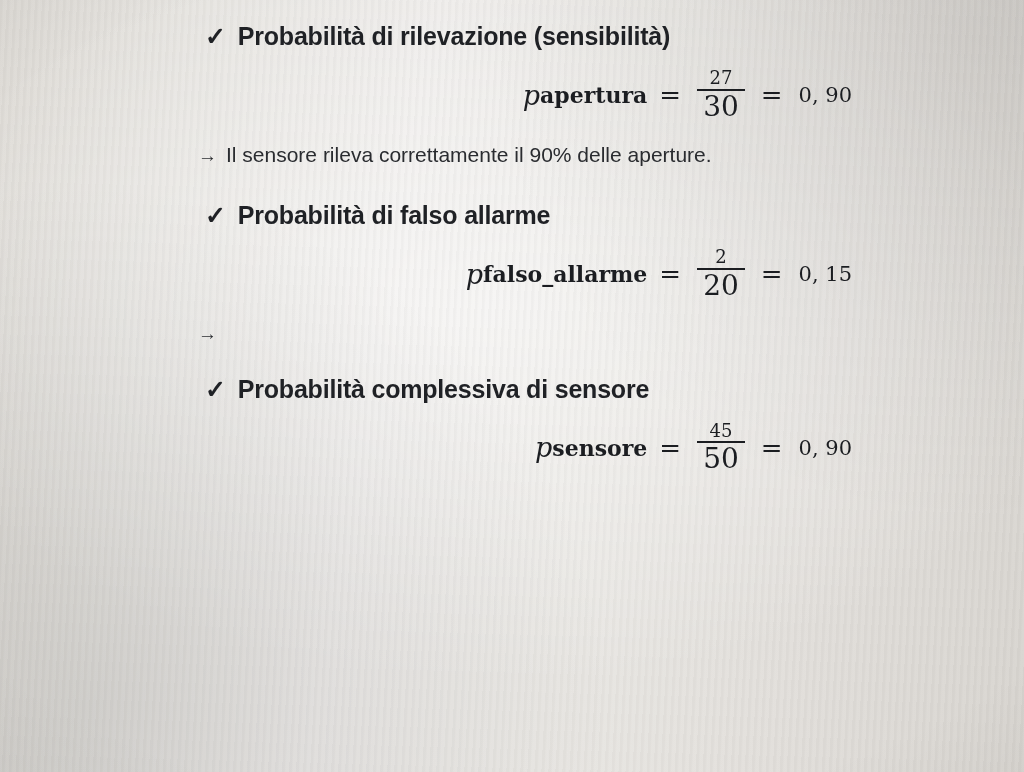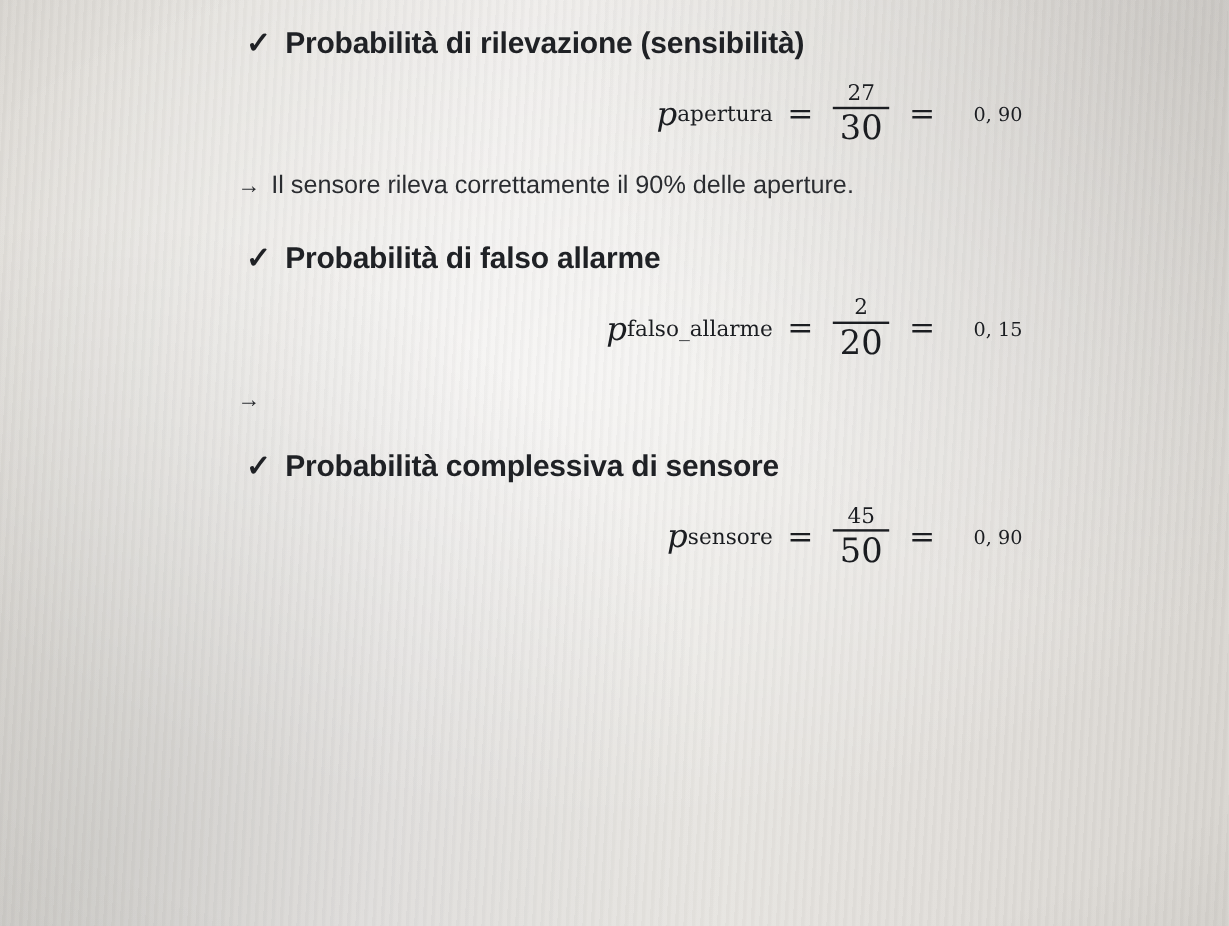--- a/index.html
+++ b/index.html
@@ -74,24 +74,25 @@
     margin-top: 18px;
     font-family: "DejaVu Serif", serif;
     color: #1b1d21;
   }
   .formula .sym {
     font-style: italic;
     font-size: 27px;
     font-family: "DejaVu Serif", serif;
   }
   .formula .sub {
-    font-size: 18px;
+    font-size: 22px;
     vertical-align: -0.35em;
     font-style: normal;
     font-family: "DejaVu Serif", serif;
+    font-weight: bold;
   }
   .formula .eq {
     font-size: 26px;
     margin: 0 12px;
   }
   .frac {
     display: inline-flex;
     flex-direction: column;
     align-items: center;
     margin: 0 4px;
@@ -105,22 +106,22 @@
     width: 100%;
     min-width: 42px;
     height: 2px;
     background: #1b1d21;
   }
   .frac .den {
     font-size: 28px;
     padding: 1px 6px 0 6px;
   }
   .formula .res {
-    font-size: 16px;
-    margin-left: 20px;
+    font-size: 21px;
+    margin-left: 4px;
   }
 
   .note {
     display: flex;
     align-items: baseline;
     gap: 9px;
     font-size: 21px;
     color: #2a2c30;
     margin-top: 22px;
     margin-left: 138px;

